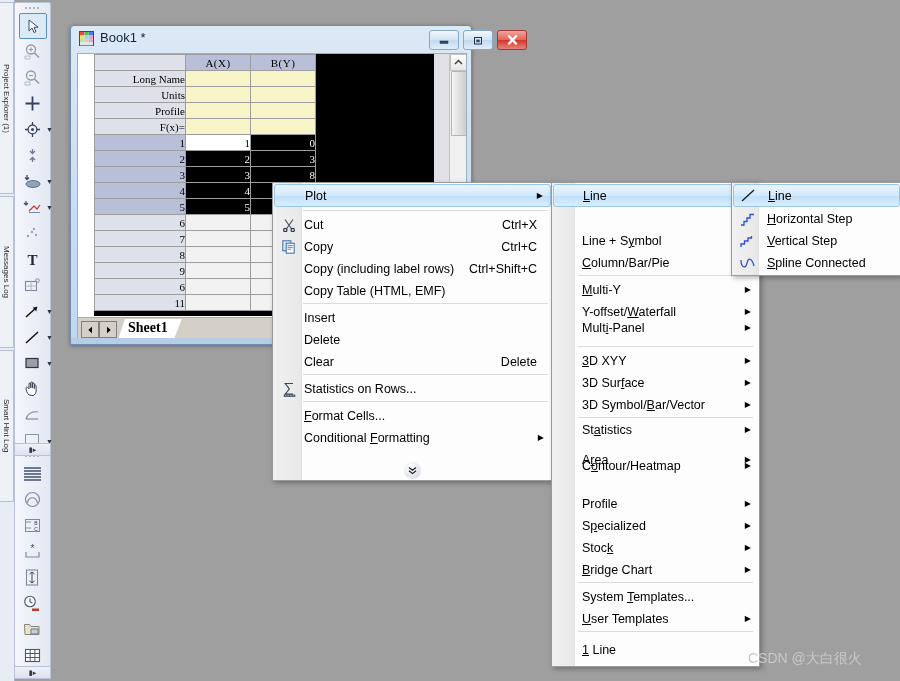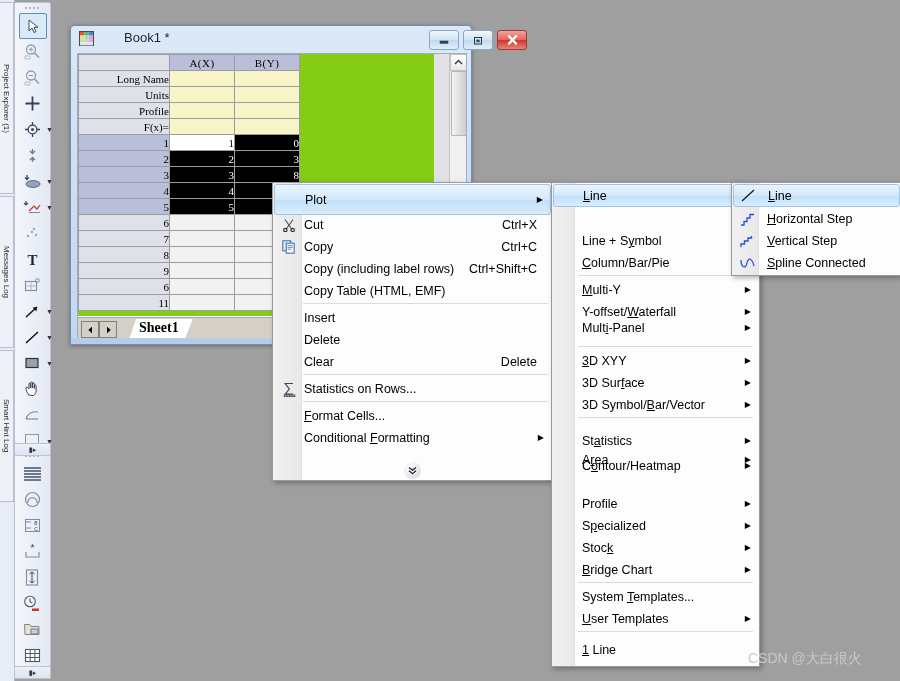--- a/index.html
+++ b/index.html
@@ -42,34 +42,34 @@
       display:flex;align-items:center;justify-content:center;font-size:7px;color:#334;}
 
   
   #workbook{left:70px;top:25px;width:400px;height:318px;
     background:linear-gradient(to bottom,#dce9f7 0%,#cfe0f3 40%,#c2d7ef 100%);
     border:1px solid #6f8db5;border-radius:4px 4px 0 0;
     box-shadow:0 1px 4px rgba(0,0,0,.35);}
   #wb-titlebar{position:absolute;left:0;top:0;right:0;height:27px;}
   #wb-icon{position:absolute;left:8px;top:5px;width:15px;height:15px;}
   #wb-title{position:absolute;left:29px;top:4px;font-size:13px;color:#10243b;
-    font-family:"Liberation Sans",sans-serif;white-space:nowrap;margin-left:24px;}
+    font-family:"Liberation Sans",sans-serif;white-space:nowrap;}
   .wbtn{position:absolute;top:4px;width:28px;height:18px;border:1px solid #89a7c7;border-radius:3px;
         display:flex;align-items:center;justify-content:center;
         background:linear-gradient(to bottom,#f2f8fd,#d3e4f4 48%,#c3d9ef 52%,#e2eefa);}
   #wb-min{left:358px;}
   #wb-max{left:392px;}
   #wb-close{left:426px;border-color:#9c3a33;
         background:linear-gradient(to bottom,#f4a49c,#e2665c 48%,#d2372c 52%,#e88278);}
   .wbtn svg{display:block;}
 
   
   #sheet-area{position:absolute;left:6px;top:27px;width:388px;height:285px;background:#fff;
       border:1px solid #9aaec6;overflow:hidden;}
-  #grid-wrap{position:absolute;left:0;top:0;width:356px;height:262px;background:#84cc16;overflow:hidden;}
+  #grid-wrap{position:absolute;left:16px;top:0;width:356px;height:262px;background:#000000;overflow:hidden;}
   #grid{position:absolute;left:0;top:0;border-collapse:collapse;font-size:11px;}
   #grid td,#grid th{border:1px solid #9d9d9d;padding:0;height:15px;font-weight:normal;}
   .hcorner{width:90px;background:#dfe1ea;}
   .chead{width:64px;background:#b9bfd8;text-align:center;font-family:"Liberation Serif",serif;
          font-size:11px;font-weight:bold;letter-spacing:.5px;}
   .rlabel{background:#dfe1ea;text-align:right;padding-right:4px;
           font-family:"Liberation Serif",serif;font-size:11px;}
   .rlabel.sel{background:#b9bfd8;font-weight:bold;}
   .lcell{background:#f7f4c8;}
   .dcell{background:#f2f2f2;text-align:right;padding-right:4px;font-family:"Liberation Serif",serif;}
@@ -84,21 +84,21 @@
       background:linear-gradient(to right,#f4f4f4,#cdcdcd);border:1px solid #b5b5b5;border-radius:1px;}
   #hpane-fill{position:absolute;left:356px;top:0;width:16px;height:262px;background:#e2e2e6;}
 
   #tabbar{position:absolute;left:0;bottom:0;width:388px;height:21px;background:#d4d0c8;border-top:1px solid #9aaec6;}
   .tabarrow{position:absolute;top:3px;width:16px;height:15px;background:#d4d0c8;border:1px solid #808080;
       display:flex;align-items:center;justify-content:center;font-size:8px;}
   #tab-prev{left:3px;}
   #tab-next{left:21px;}
   #sheet-tab{position:absolute;left:40px;top:1px;height:20px;padding:1px 14px 0 10px;background:#fff;
       font-family:"Liberation Serif",serif;font-size:14px;font-weight:bold;
-      clip-path:polygon(7px 0,100% 0,calc(100% - 8px) 100%,0 100%);margin-left:11px;}
+      clip-path:polygon(7px 0,100% 0,calc(100% - 8px) 100%,0 100%);}
   #wb-statusstrip{position:absolute;left:0;bottom:0;width:400px;height:6px;background:#b7cde6;}
 
   
   #ctx1{left:272px;top:182px;width:279px;height:297px;background:#fdfdfd;
         border:1px solid #9a9a9a;box-shadow:2px 2px 5px rgba(0,0,0,.3);}
   #ctx1-gutter{position:absolute;left:0;top:0;width:28px;height:100%;
         background:linear-gradient(to right,#f1f1f1,#e8e8e8);border-right:1px solid #e0e0e0;}
   .mi{position:absolute;left:1px;right:1px;height:22px;display:flex;align-items:center;}
   .mi .mi-ico{position:absolute;left:3px;width:24px;height:22px;display:flex;align-items:center;justify-content:center;}
   .mi .mi-label{position:absolute;left:30px;font-size:12.5px;color:#000;white-space:nowrap;}
@@ -473,21 +473,21 @@
       </div>
       <div id="sheet-tab">Sheet1</div>
     </div>
   </div>
   <div id="wb-statusstrip"></div>
 </div>
 
 <div class="abs" id="ctx1">
   <div id="ctx1-gutter"></div>
 
-  <div class="mi hl" style="top:1px;height:31px;">
+  <div class="mi hl" style="top:1px;height:23px;">
     <span class="mi-label">Plot</span>
     <span class="mi-sub">▶</span>
   </div>
   <div class="msep" style="top:27px;"></div>
 
   <div class="mi" style="top:31px;">
     <span class="mi-ico">
       <svg width="14" height="14" viewBox="0 0 14 14">
           <path d="M3 1.5 L10 11.5 M11 1.5 L4 11.5" stroke="#4a5568" stroke-width="1.2" fill="none"></path>
           <circle cx="3.3" cy="12" r="1.7" fill="none" stroke="#2e3a4c" stroke-width="1.2"></circle>
@@ -596,21 +596,21 @@
   <div class="mi" style="top:189px;">
     <span class="mi-label">3D Sur<u class="acc">f</u>ace</span>
     <span class="mi-sub">▶</span>
   </div>
   <div class="mi" style="top:211px;">
     <span class="mi-label">3D Symbol/<u class="acc">B</u>ar/Vector</span>
     <span class="mi-sub">▶</span>
   </div>
   <div class="msep" style="top:234px;"></div>
 
-  <div class="mi" style="top:247px;">
+  <div class="mi" style="top:236px;">
     <span class="mi-label">St<u class="acc">a</u>tistics</span>
     <span class="mi-sub">▶</span>
   </div>
   <div class="mi" style="top:266px;">
     <span class="mi-label">A<u class="acc">r</u>ea</span>
     <span class="mi-sub">▶</span>
   </div>
   <div class="mi" style="top:272px;">
     <span class="mi-label">C<u class="acc">o</u>ntour/Heatmap</span>
     <span class="mi-sub">▶</span>

